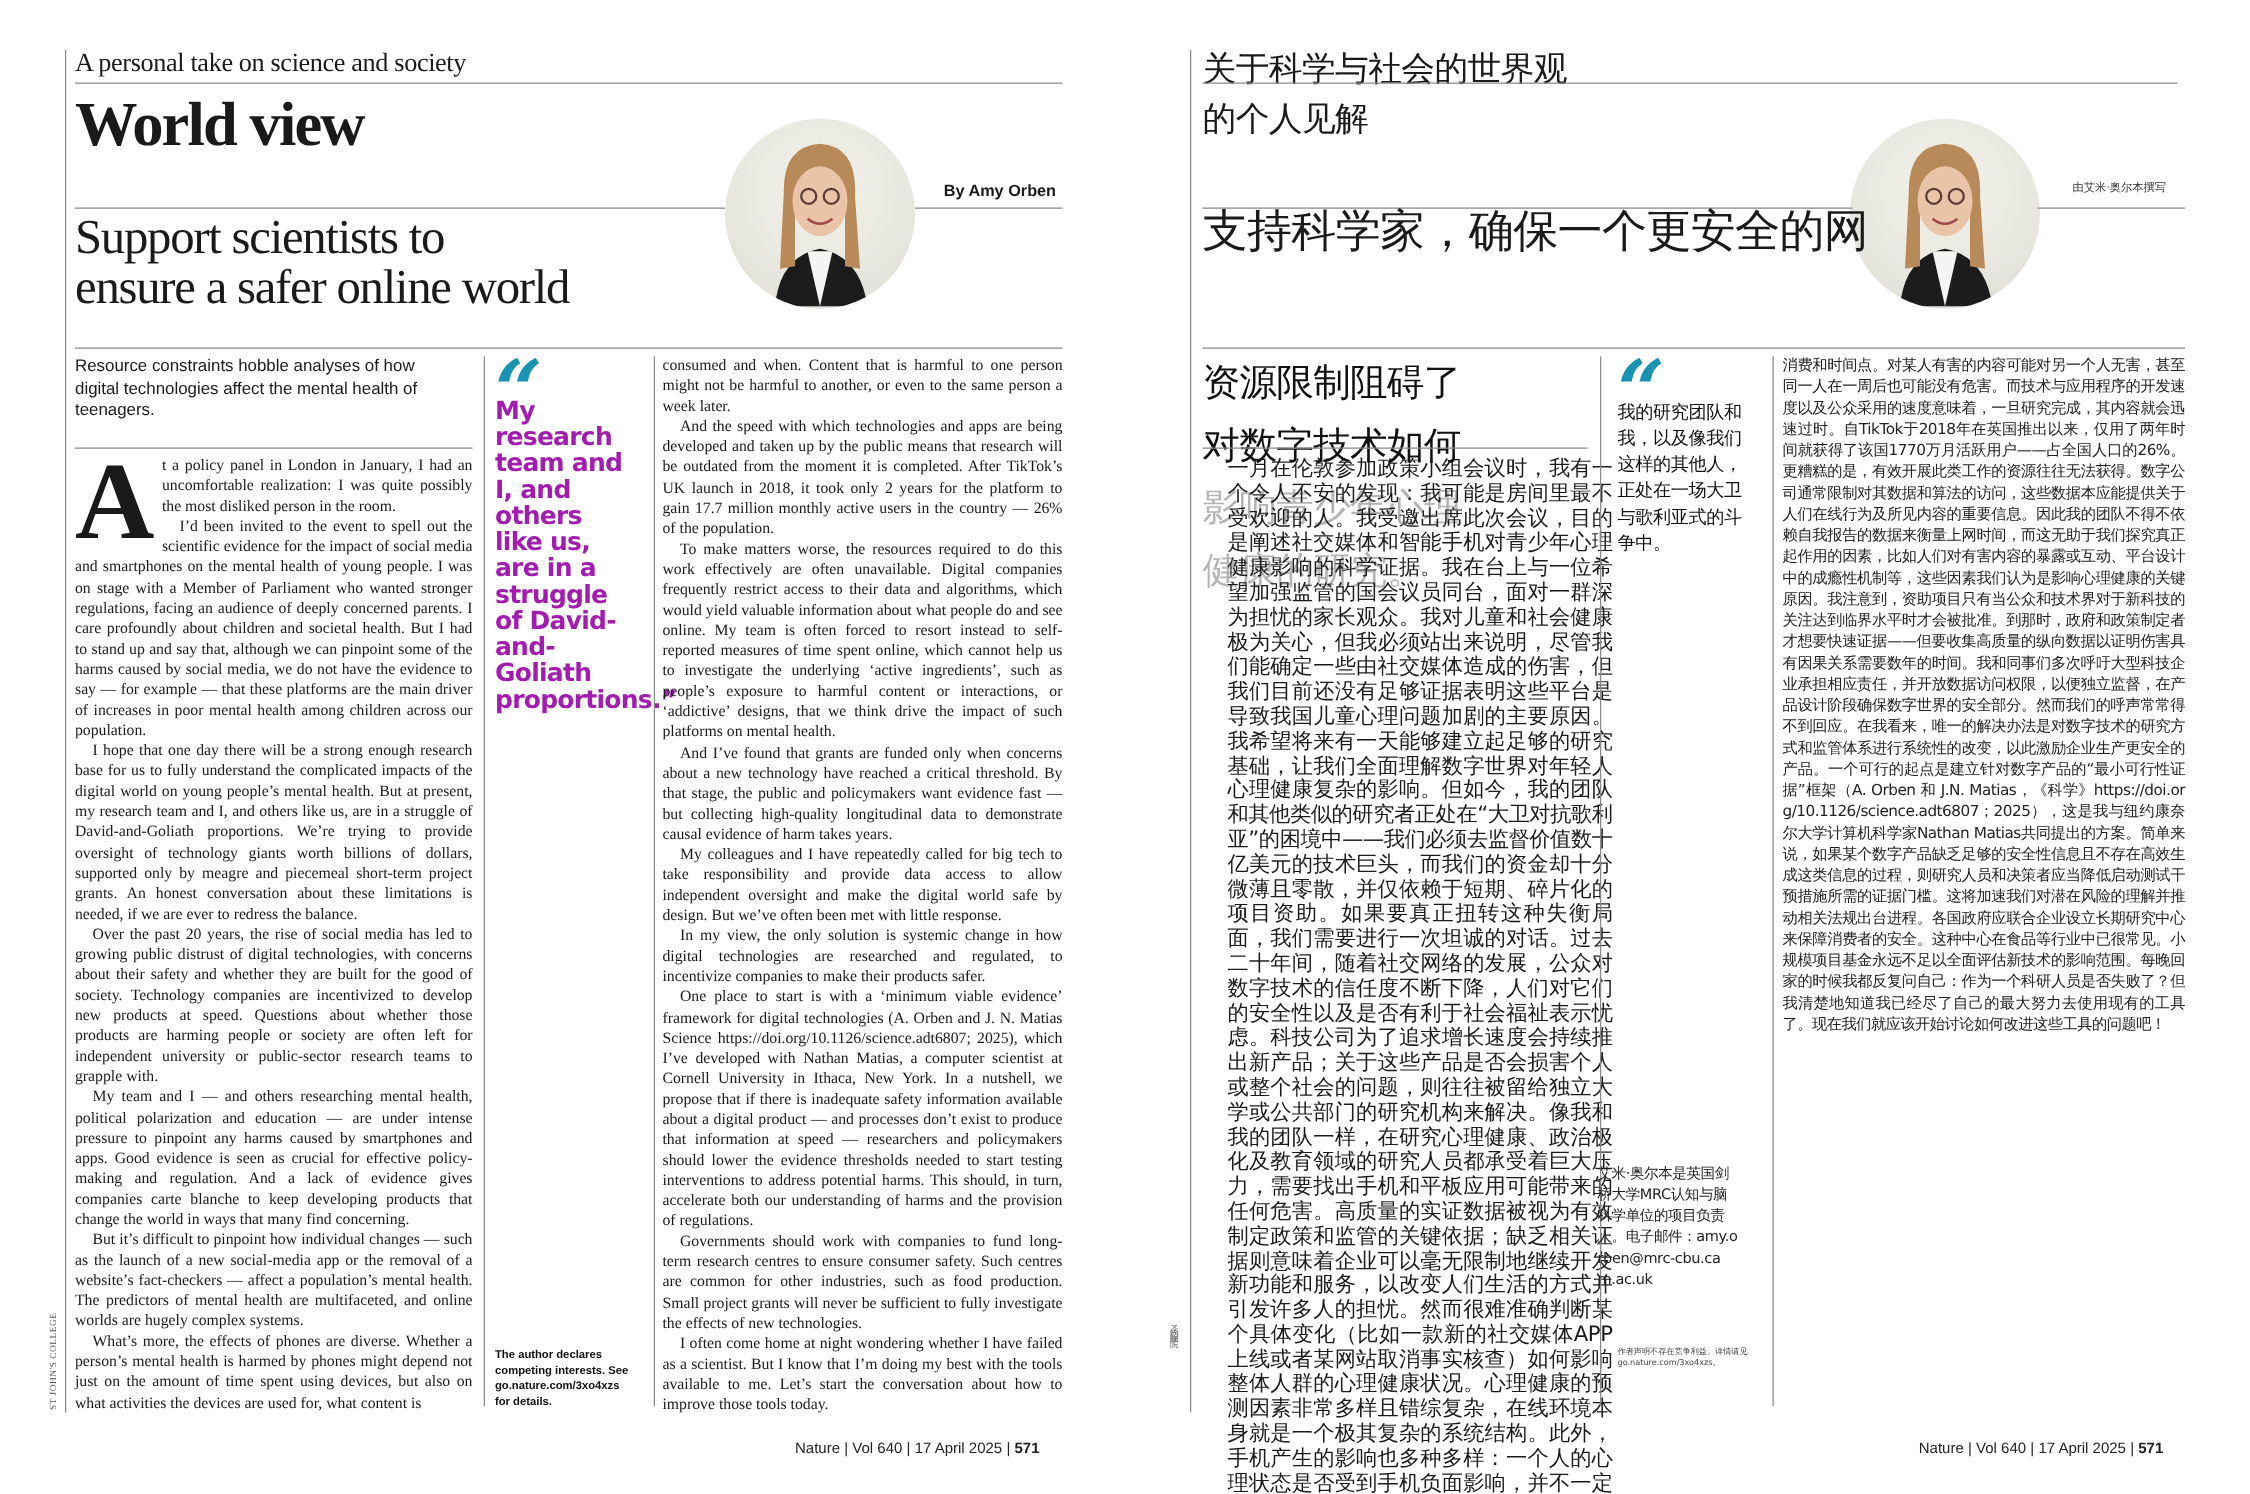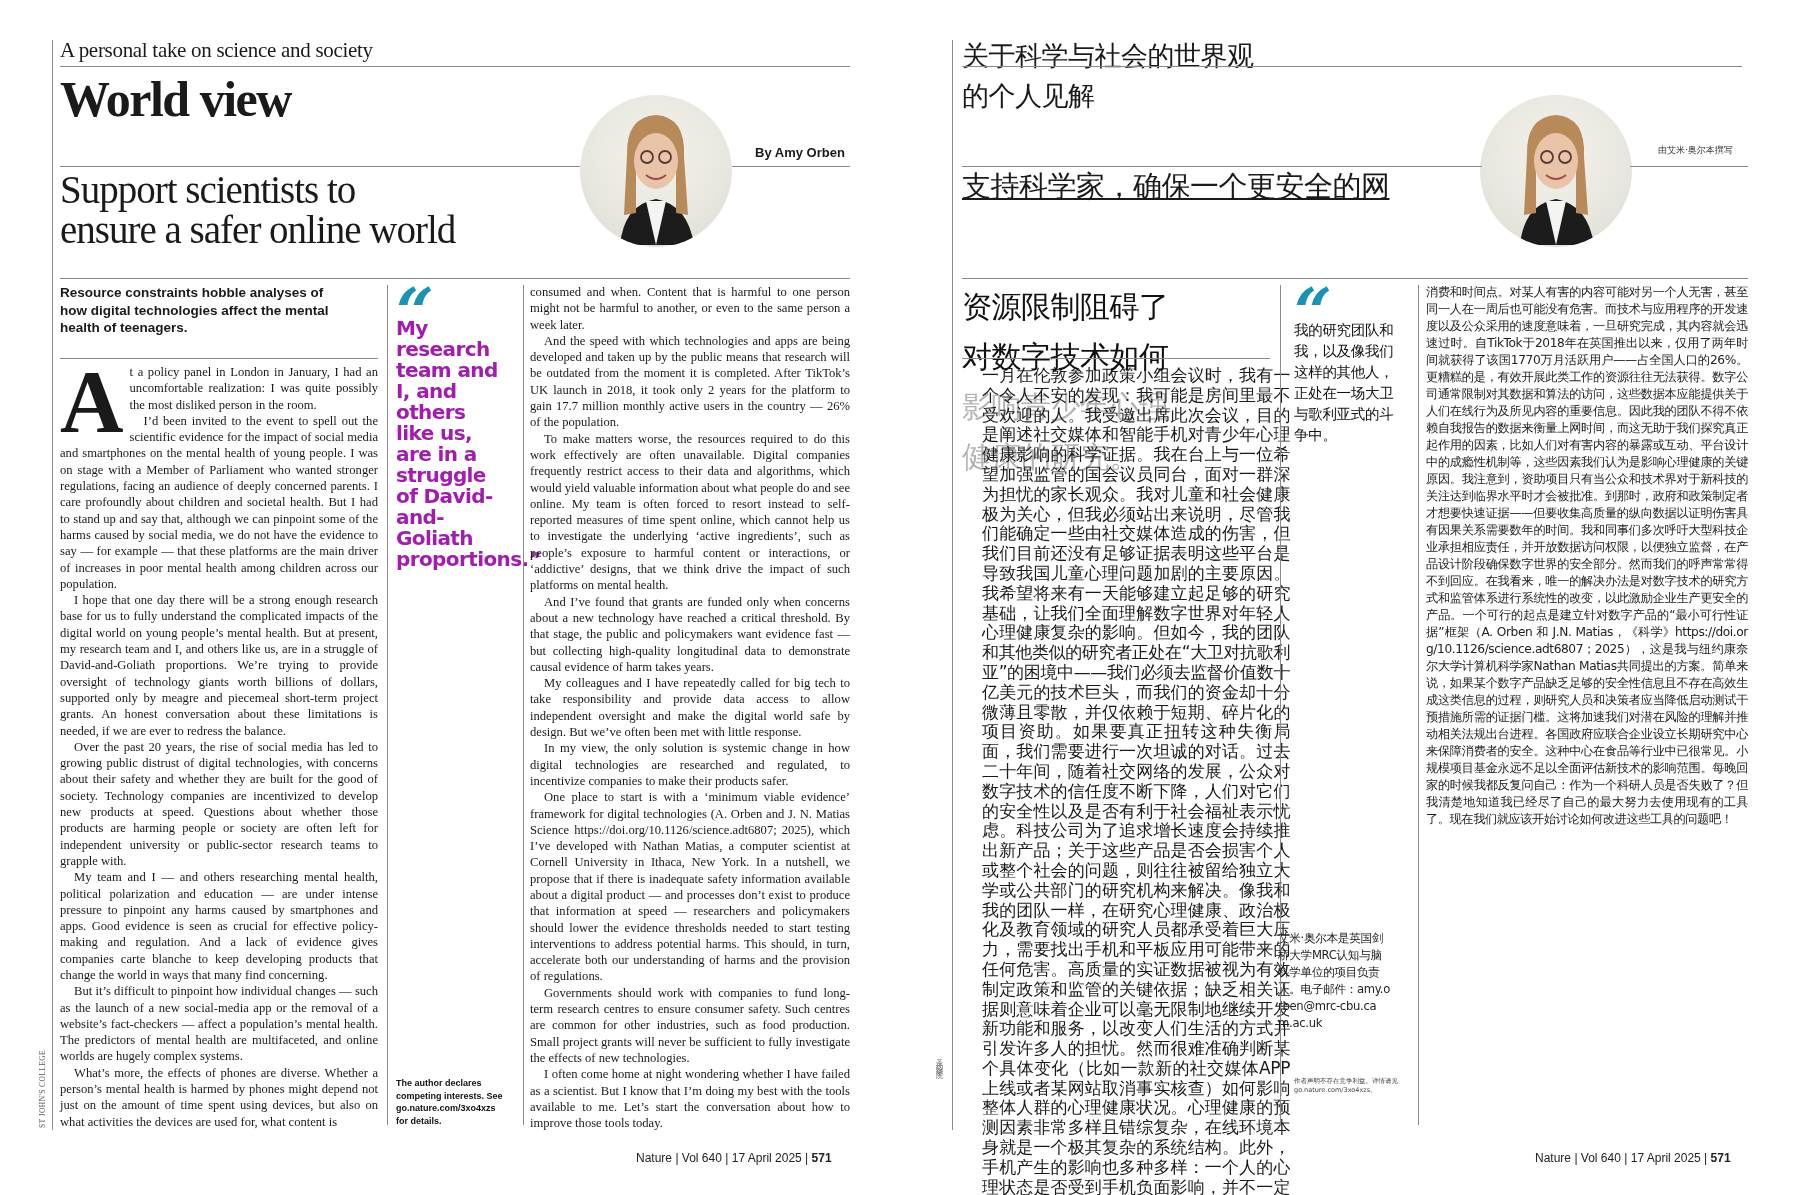--- a/index.html
+++ b/index.html
@@ -12,38 +12,38 @@
 
   .abs { position: absolute; }
   .vline { position: absolute; width: 1px; background: #8a8a8a; }
   .hline { position: absolute; height: 1px; background: #8a8a8a; }
 
   
   .kicker { font-family: "Liberation Serif", serif; font-size: 21px; letter-spacing: -0.3px; }
   .wv-title { font-family: "Liberation Serif", serif; font-weight: bold; font-size: 50px; letter-spacing: -1.5px; line-height: 1; }
   .byline { font-family: "Liberation Sans", sans-serif; font-weight: bold; font-size: 13px; }
   .headline { font-family: "Liberation Serif", serif; font-size: 39px; line-height: 40px; letter-spacing: -1px; }
-  .standfirst { font-family: "Liberation Sans", sans-serif; font-weight: bold; font-size: 13.5px; line-height: 17.5px; }
+  .standfirst { font-family: "Liberation Sans", sans-serif; font-weight: normal; font-size: 13.5px; line-height: 17.5px; }
   .body-en { font-family: "Liberation Serif", serif; font-size: 12.6px; line-height: 16.3px; text-align: justify; }
   .body-en p { text-indent: 14px; }
   .body-en p.noindent { text-indent: 0; }
   .dropcap { float: left; font-family: "Liberation Serif", serif; font-weight: bold; font-size: 88px; line-height: 72px; margin: 2px 6px 0 0; }
   .pull-quote-mark { font-family: "DejaVu Serif", serif; font-weight: bold; font-style: italic; font-size: 66px; line-height: 52px; color: #1a93b2; letter-spacing: -6px; }
   .pull-quote { font-family: "DejaVu Sans", sans-serif; font-weight: bold; font-size: 20px; line-height: 21px; color: #a21caf; letter-spacing: -0.6px; }
   .bio { font-family: "Liberation Sans", sans-serif; font-size: 12px; line-height: 16.5px; color: #333; }
   .bio b { color: #111; }
   .coi { font-family: "Liberation Sans", sans-serif; font-weight: bold; font-size: 9px; line-height: 12.5px; color: #111; }
   .credit { font-family: "Liberation Serif", serif; font-size: 7.5px; letter-spacing: 0.4px; color: #555; transform: rotate(-90deg); transform-origin: left top; white-space: nowrap; }
   .footer { font-family: "Liberation Sans", sans-serif; font-size: 12px; color: #222; }
   .footer b { font-weight: bold; }
 
   
   .zh { font-family: "DejaVu Sans", sans-serif; }
   .zh-kicker { font-size: 27px; line-height: 40px; letter-spacing: -0.5px; }
-  .zh-headline { font-size: 29px; line-height: 40px; letter-spacing: -0.5px; text-decoration: underline; }
+  .zh-headline { font-size: 36px; line-height: 40px; letter-spacing: -0.5px; }
   .zh-byline { font-size: 9px; color: #333; }
   .zh-standfirst { font-size: 30px; line-height: 50px; letter-spacing: -0.5px; color: #111; }
   .zh-standfirst-ghost { font-size: 30px; line-height: 50px; color: #777; opacity: 0.55; letter-spacing: -0.5px; }
   .zh-body { font-size: 17px; line-height: 19.8px; color: #1a1a1a; text-align: justify; letter-spacing: -0.4px; margin-left: 20px; }
   .zh-body-r { font-size: 12.2px; line-height: 17px; color: #222; text-align: justify; letter-spacing: -0.4px; }
   .zh-pq { font-size: 14.5px; line-height: 21px; color: #111; letter-spacing: -0.3px; }
   .zh-bio { font-size: 11.6px; line-height: 17px; color: #222; letter-spacing: -0.3px; }
   .zh-coi { font-size: 6.5px; line-height: 9px; color: #444; }
   .zh-credit { font-size: 7px; color: #666; writing-mode: vertical-rl; letter-spacing: 3px; }
 

